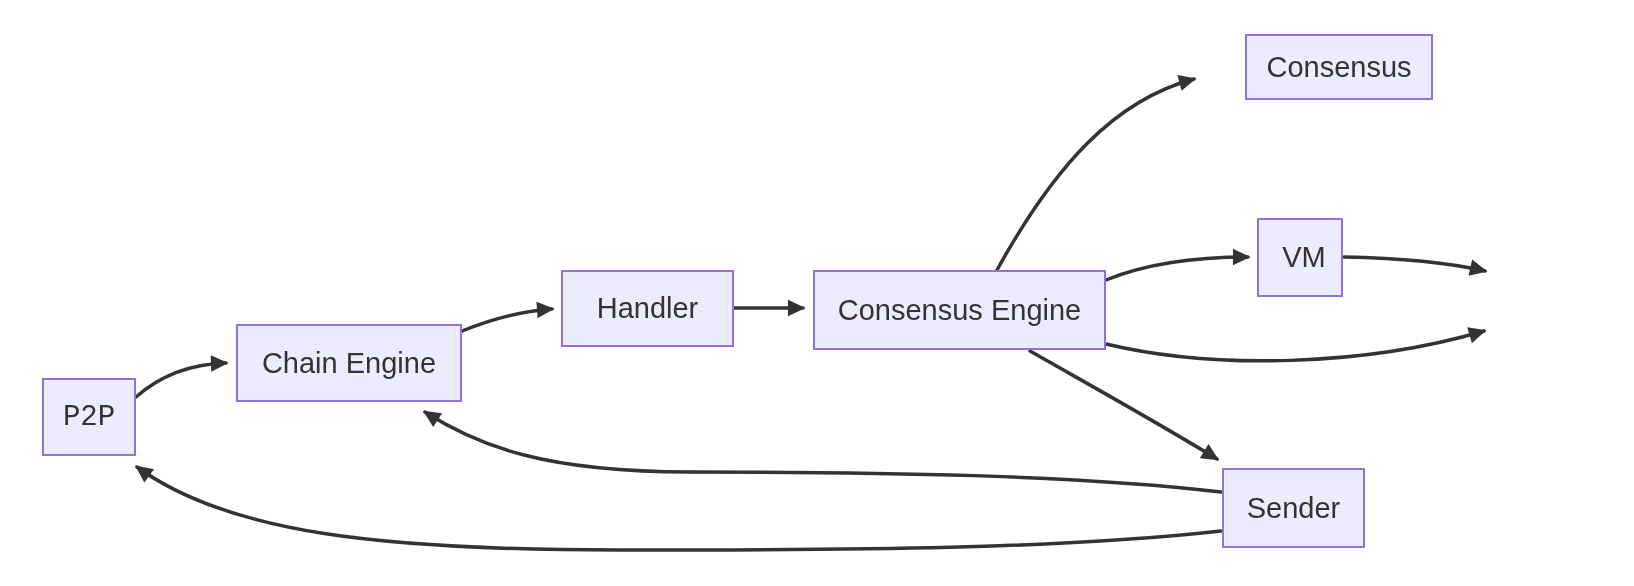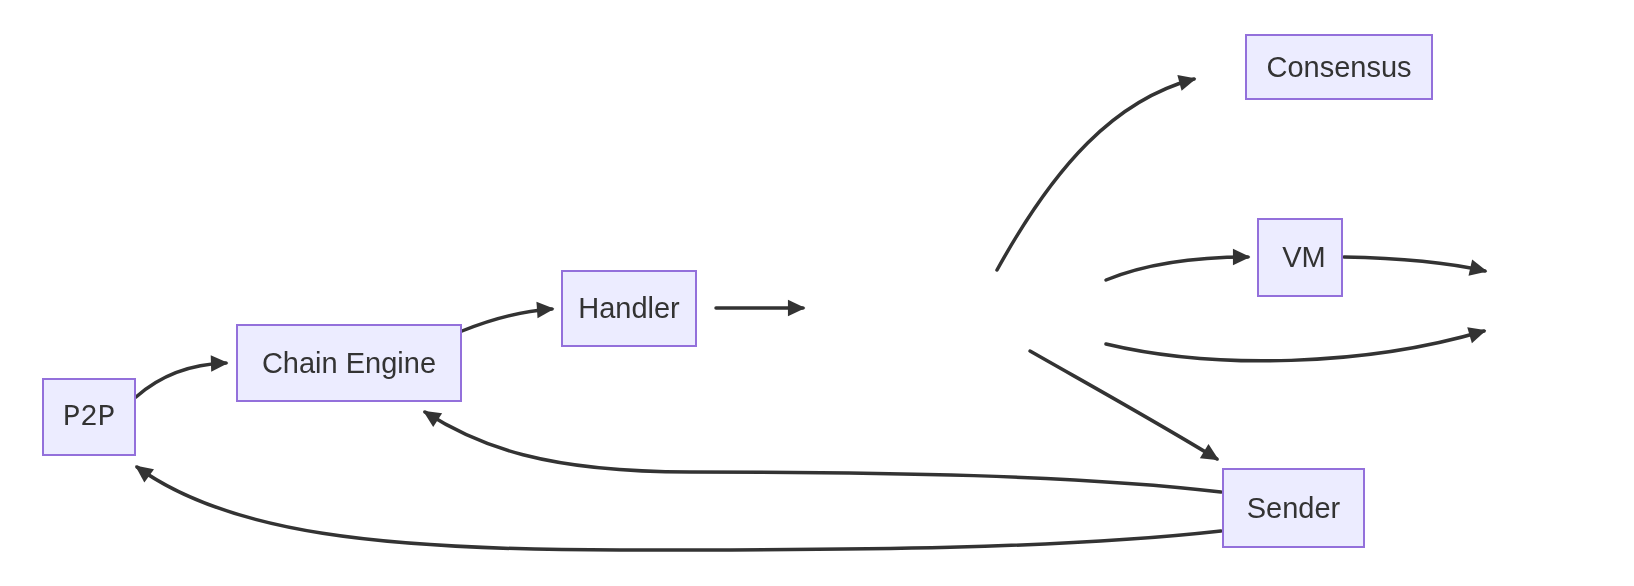--- a/index.html
+++ b/index.html
@@ -76,24 +76,27 @@
   </svg>
 
   <div class="node" style="left:42px; top:378px; width:94px; height:78px;font-family:Liberation Mono, monospace;">
     <span>P2P</span>
   </div>
 
   <div class="node" style="left:236px; top:324px; width:226px; height:78px;">
     <span>Chain Engine</span>
   </div>
 
-  <div class="node" style="left:561px; top:270px; width:136px; height:77px;">
+  <div class="node" style="left:561px; top:270px; width:173px; height:77px;">
     <span>Handler</span>
   </div>
 
+  <div class="node" style="left:813px; top:270px; width:293px; height:80px;">
+    <span>Consensus Engine</span>
+  </div>
 
   <div class="node" style="left:1205px; top:34px; width:188px; height:66px;margin-left:40px;">
     <span>Consensus</span>
   </div>
 
   <div class="node" style="left:1257px; top:218px; width:86px; height:79px;padding-left:8px;">
     <span>VM</span>
   </div>
 
 

